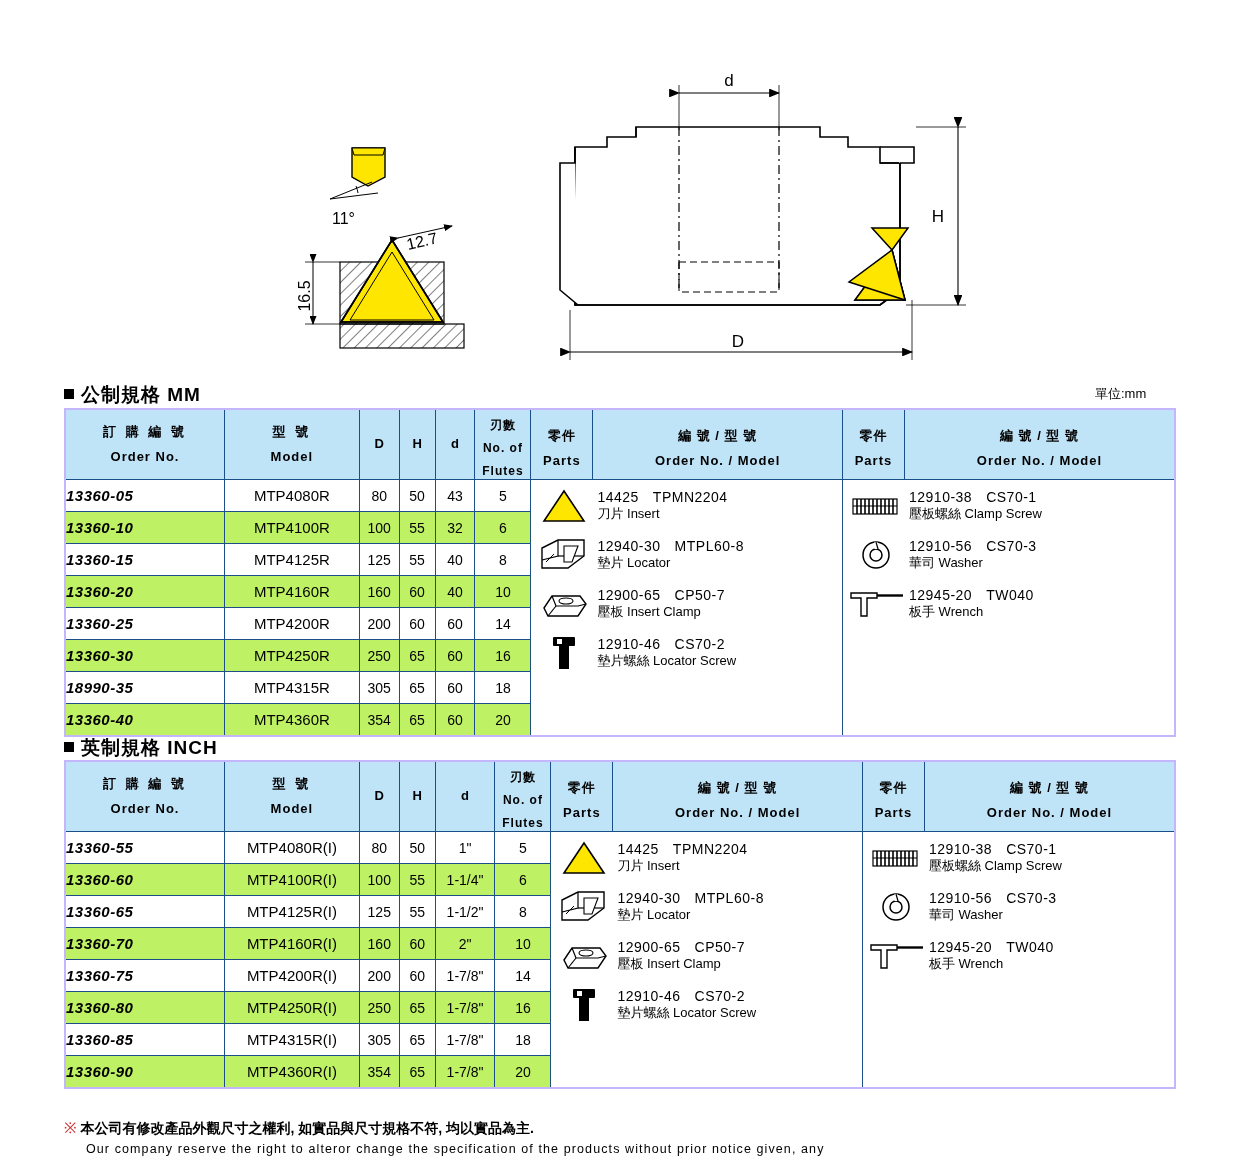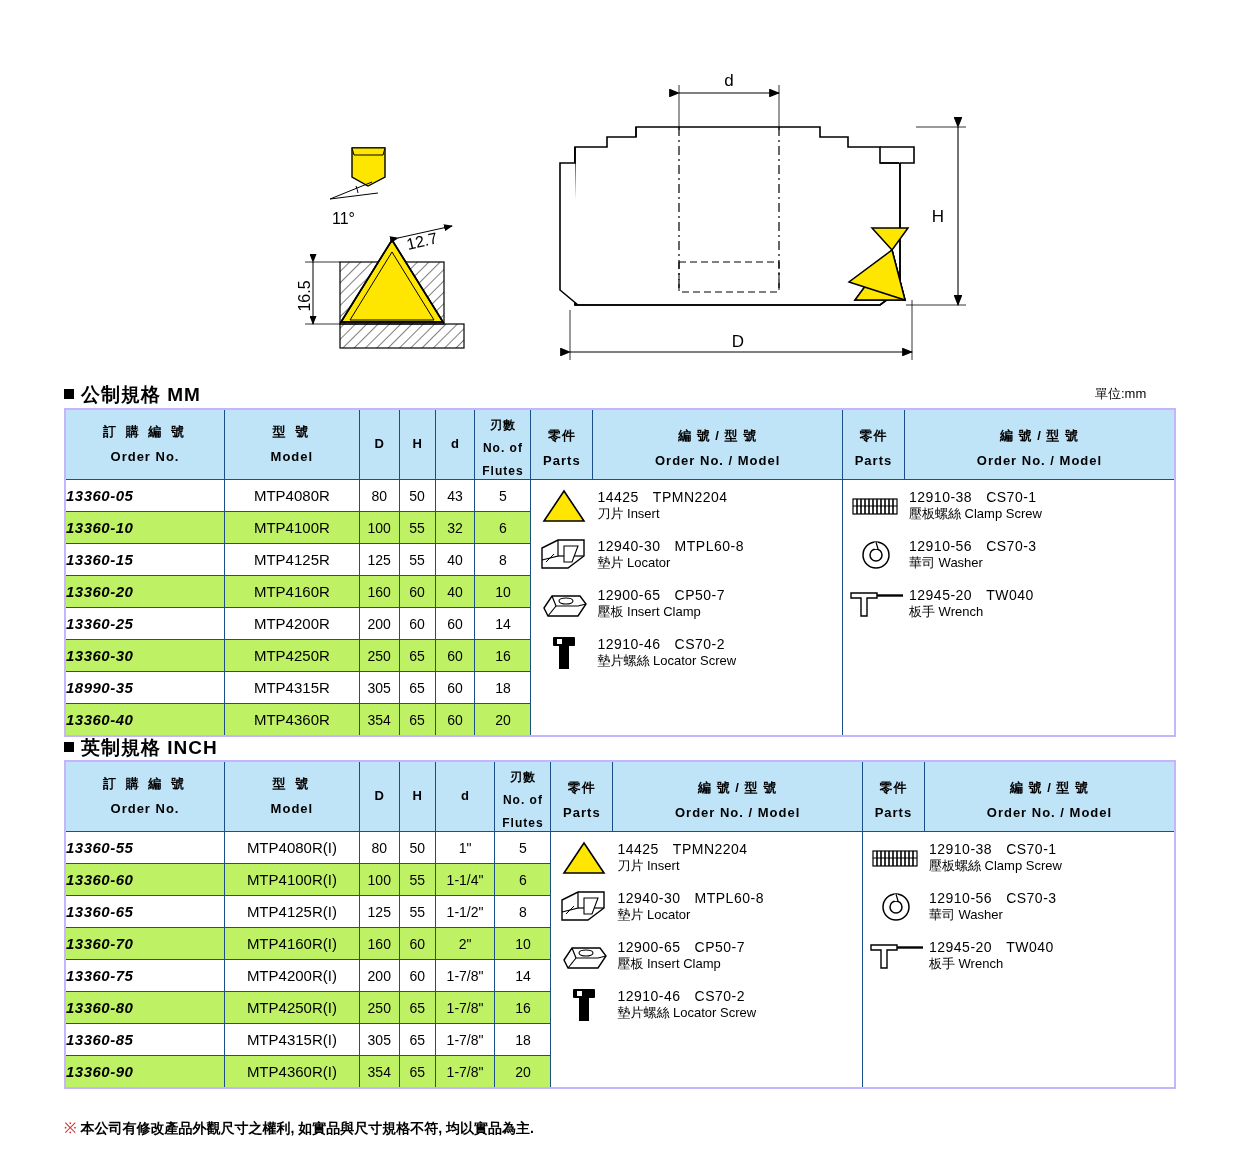--- a/index.html
+++ b/index.html
@@ -553,15 +553,16 @@
           <td class="num">65</td>
           <td class="num">1-7/8"</td>
           <td class="num">20</td>
         </tr>
       </tbody>
   </table>
 
   <div class="note" style="left:64px;top:1116px;width:1130px;">
     <span class="star">※</span>
     <span class="cn">本公司有修改產品外觀尺寸之權利, 如實品與尺寸規格不符, 均以實品為主.</span>
+    <span class="en">Our company reserve the right to alteror change the specification of the products without prior notice given, any</span>
   </div>
 
 </div>
 
 </body></html>

